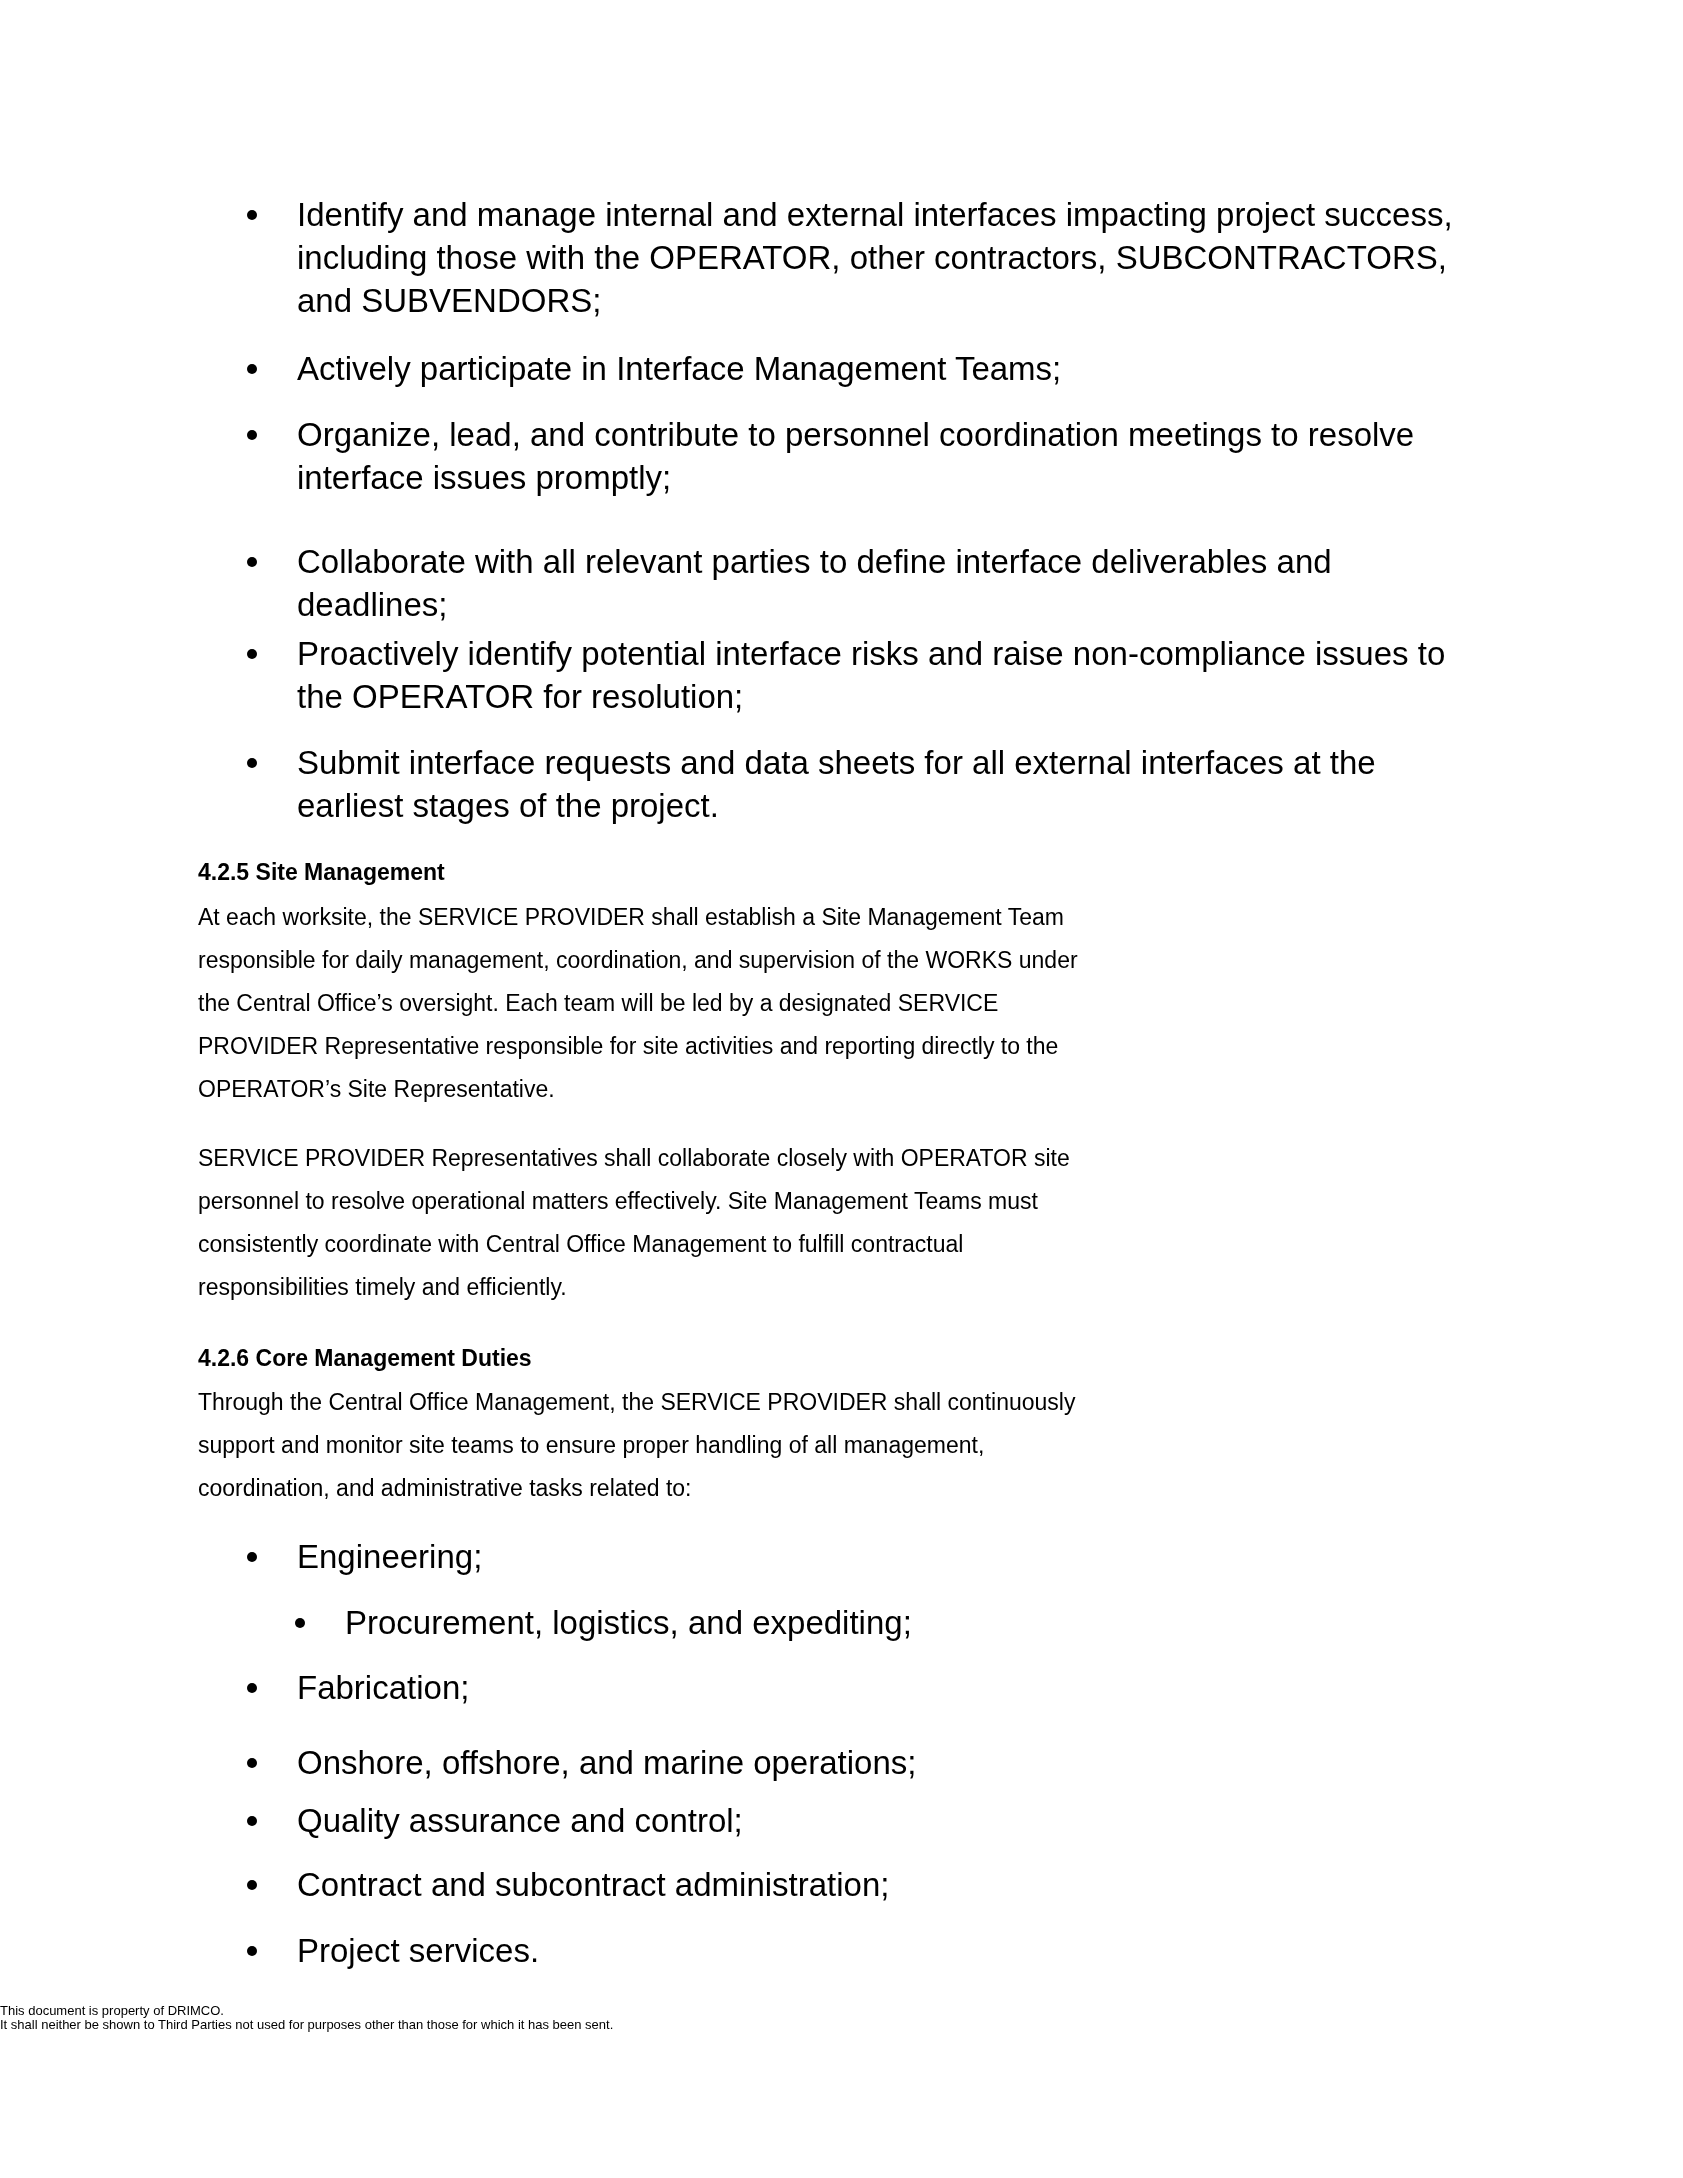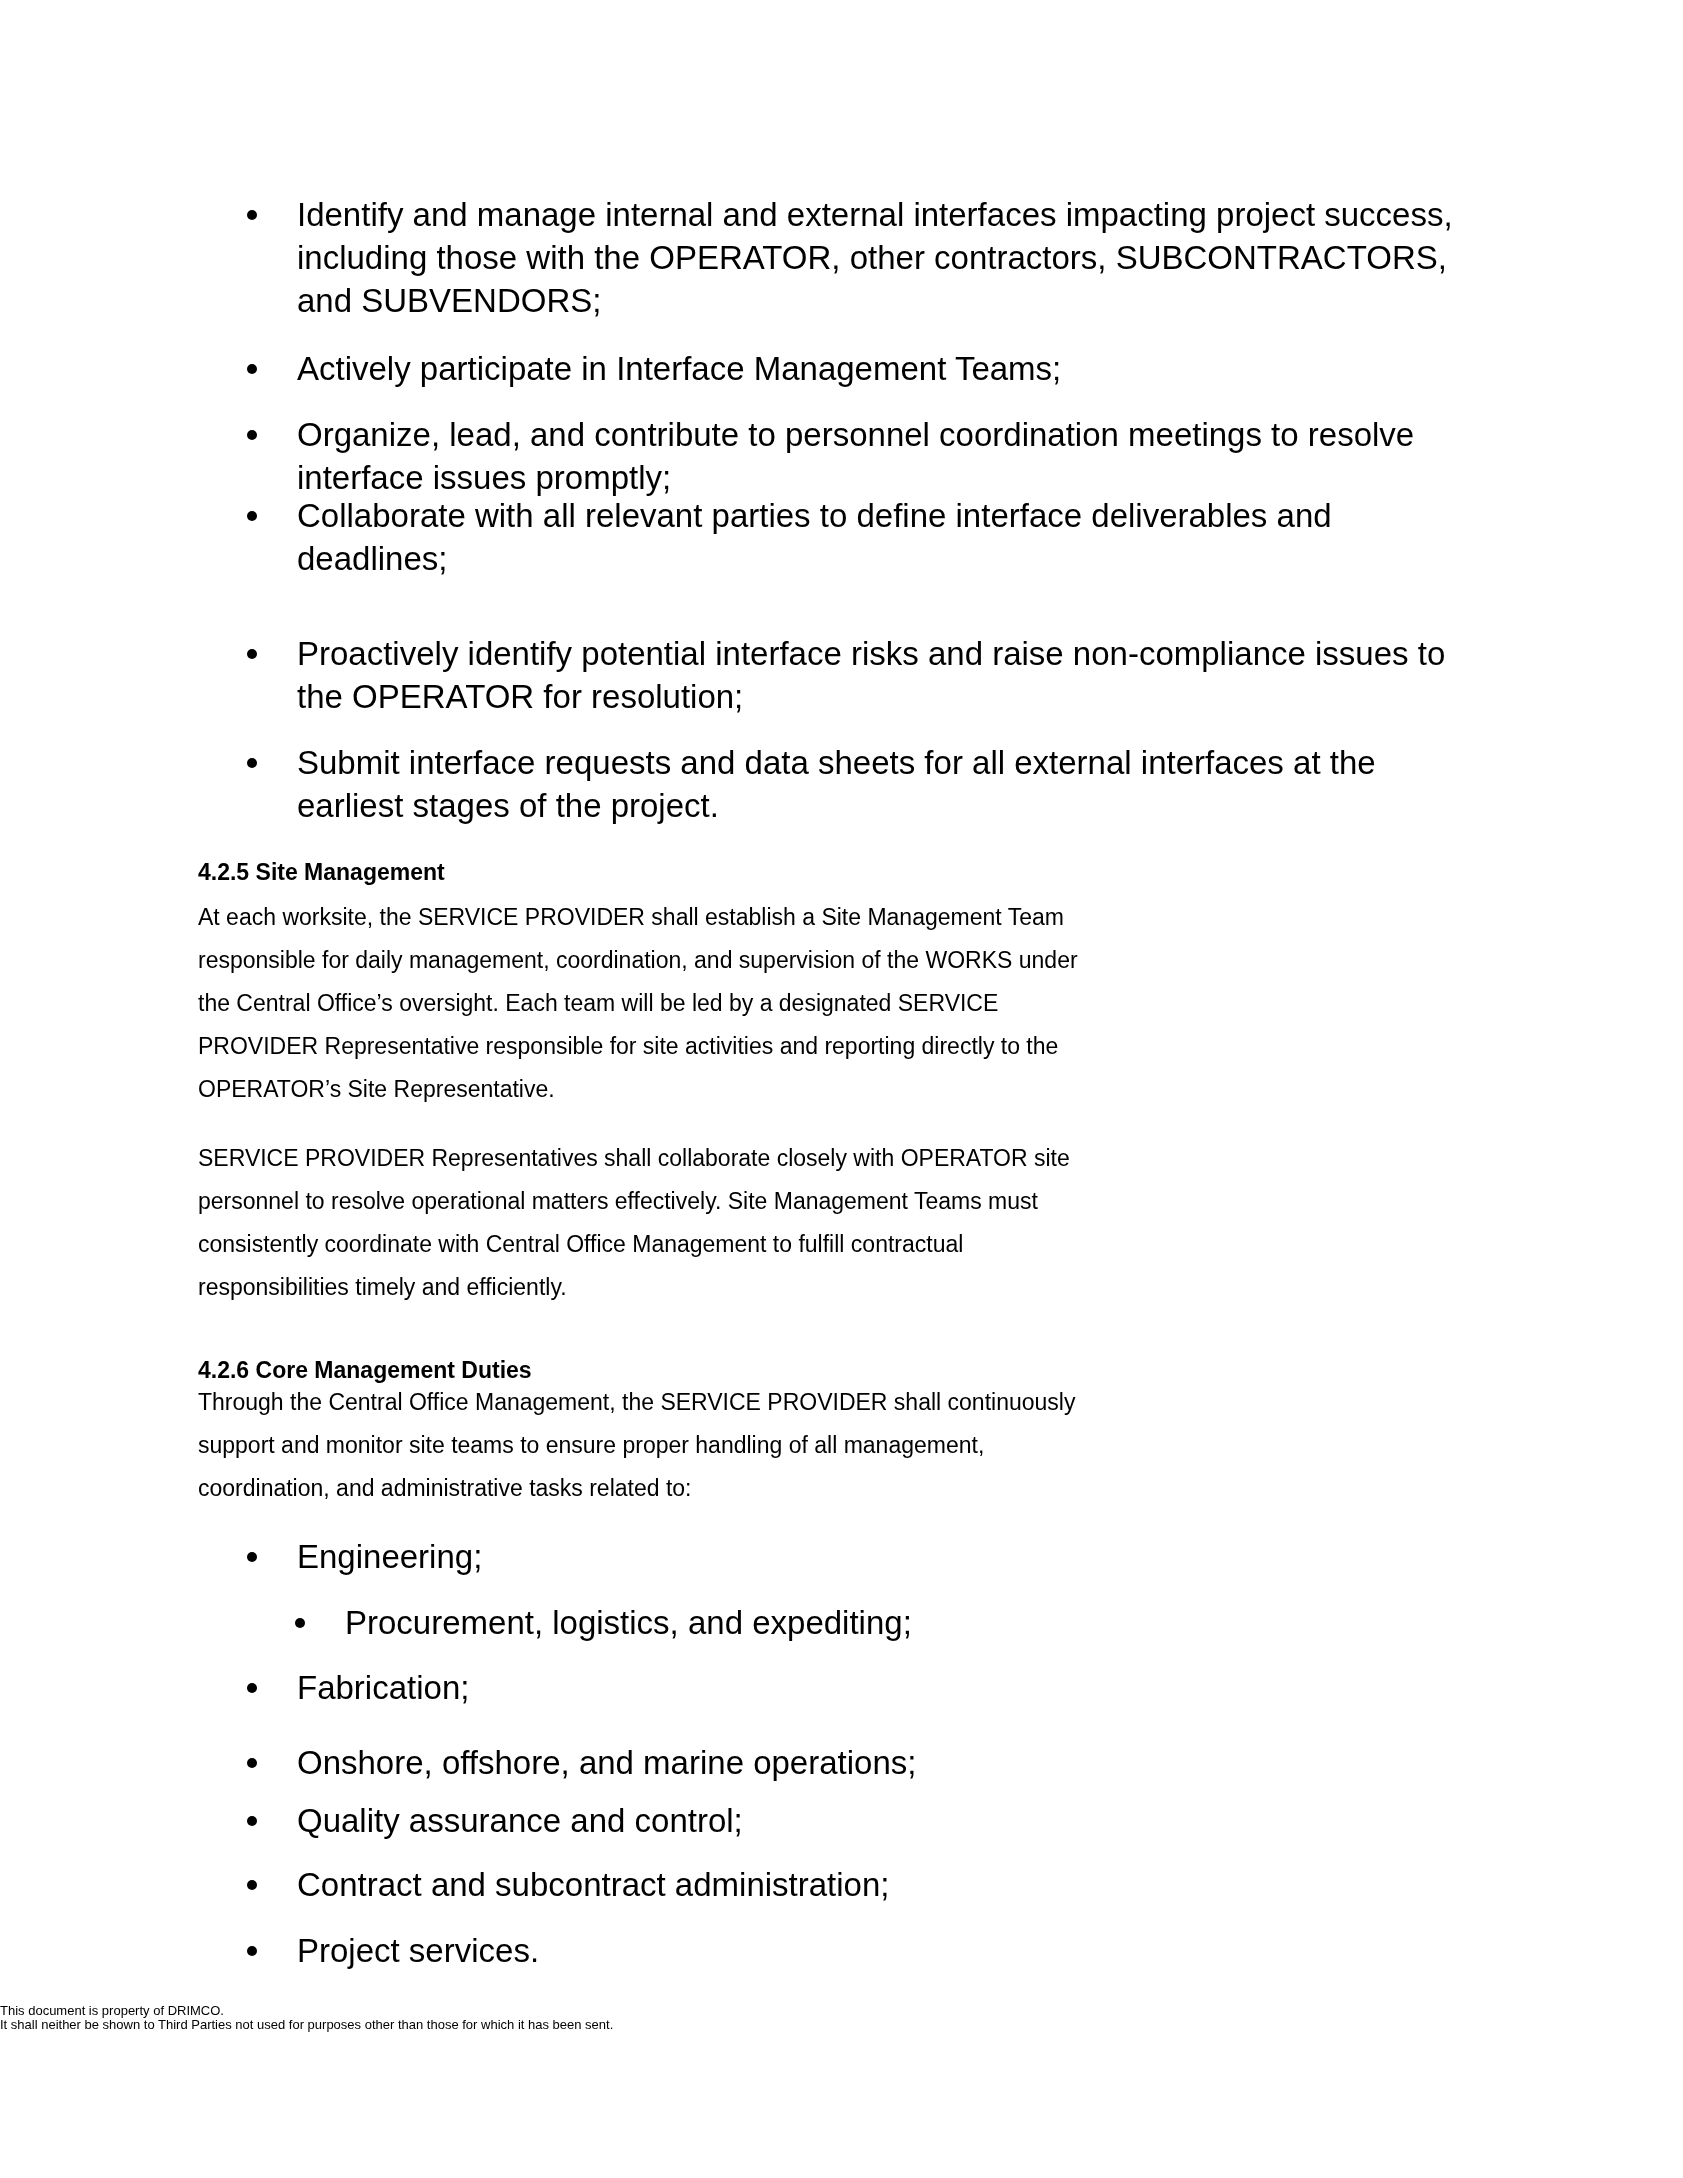--- a/index.html
+++ b/index.html
@@ -27,21 +27,21 @@
   </div>
   <div class="bullet-item" style="top:347px;">
     <span class="bullet-dot"></span>
     <span class="line">Actively participate in Interface Management Teams;</span>
   </div>
   <div class="bullet-item" style="top:413px;">
     <span class="bullet-dot"></span>
     <span class="line">Organize, lead, and contribute to personnel coordination meetings to resolve</span>
     <span class="line">interface issues promptly;</span>
   </div>
-  <div class="bullet-item" style="top:494px;">
+  <div class="bullet-item" style="top:540px;">
     <span class="bullet-dot"></span>
     <span class="line">Collaborate with all relevant parties to define interface deliverables and</span>
     <span class="line">deadlines;</span>
   </div>
   <div class="bullet-item" style="top:632px;">
     <span class="bullet-dot"></span>
     <span class="line">Proactively identify potential interface risks and raise non-compliance issues to</span>
     <span class="line">the OPERATOR for resolution;</span>
   </div>
   <div class="bullet-item" style="top:741px;">
@@ -58,21 +58,21 @@
     <span class="line">PROVIDER Representative responsible for site activities and reporting directly to the</span>
     <span class="line">OPERATOR’s Site Representative.</span>
   </div>
   <div class="blk" style="top:1137px;">
     <span class="line">SERVICE PROVIDER Representatives shall collaborate closely with OPERATOR site</span>
     <span class="line">personnel to resolve operational matters effectively. Site Management Teams must</span>
     <span class="line">consistently coordinate with Central Office Management to fulfill contractual</span>
     <span class="line">responsibilities timely and efficiently.</span>
   </div>
 
-  <div class="blk heading" style="top:1337px;margin-top:12px;">4.2.6 Core Management Duties</div>
+  <div class="blk heading" style="top:1337px;">4.2.6 Core Management Duties</div>
   <div class="blk" style="top:1381px;">
     <span class="line">Through the Central Office Management, the SERVICE PROVIDER shall continuously</span>
     <span class="line">support and monitor site teams to ensure proper handling of all management,</span>
     <span class="line">coordination, and administrative tasks related to:</span>
   </div>
 
   <div class="bullet-item" style="top:1535px;">
     <span class="bullet-dot"></span>
     <span class="line">Engineering;</span>
   </div>

